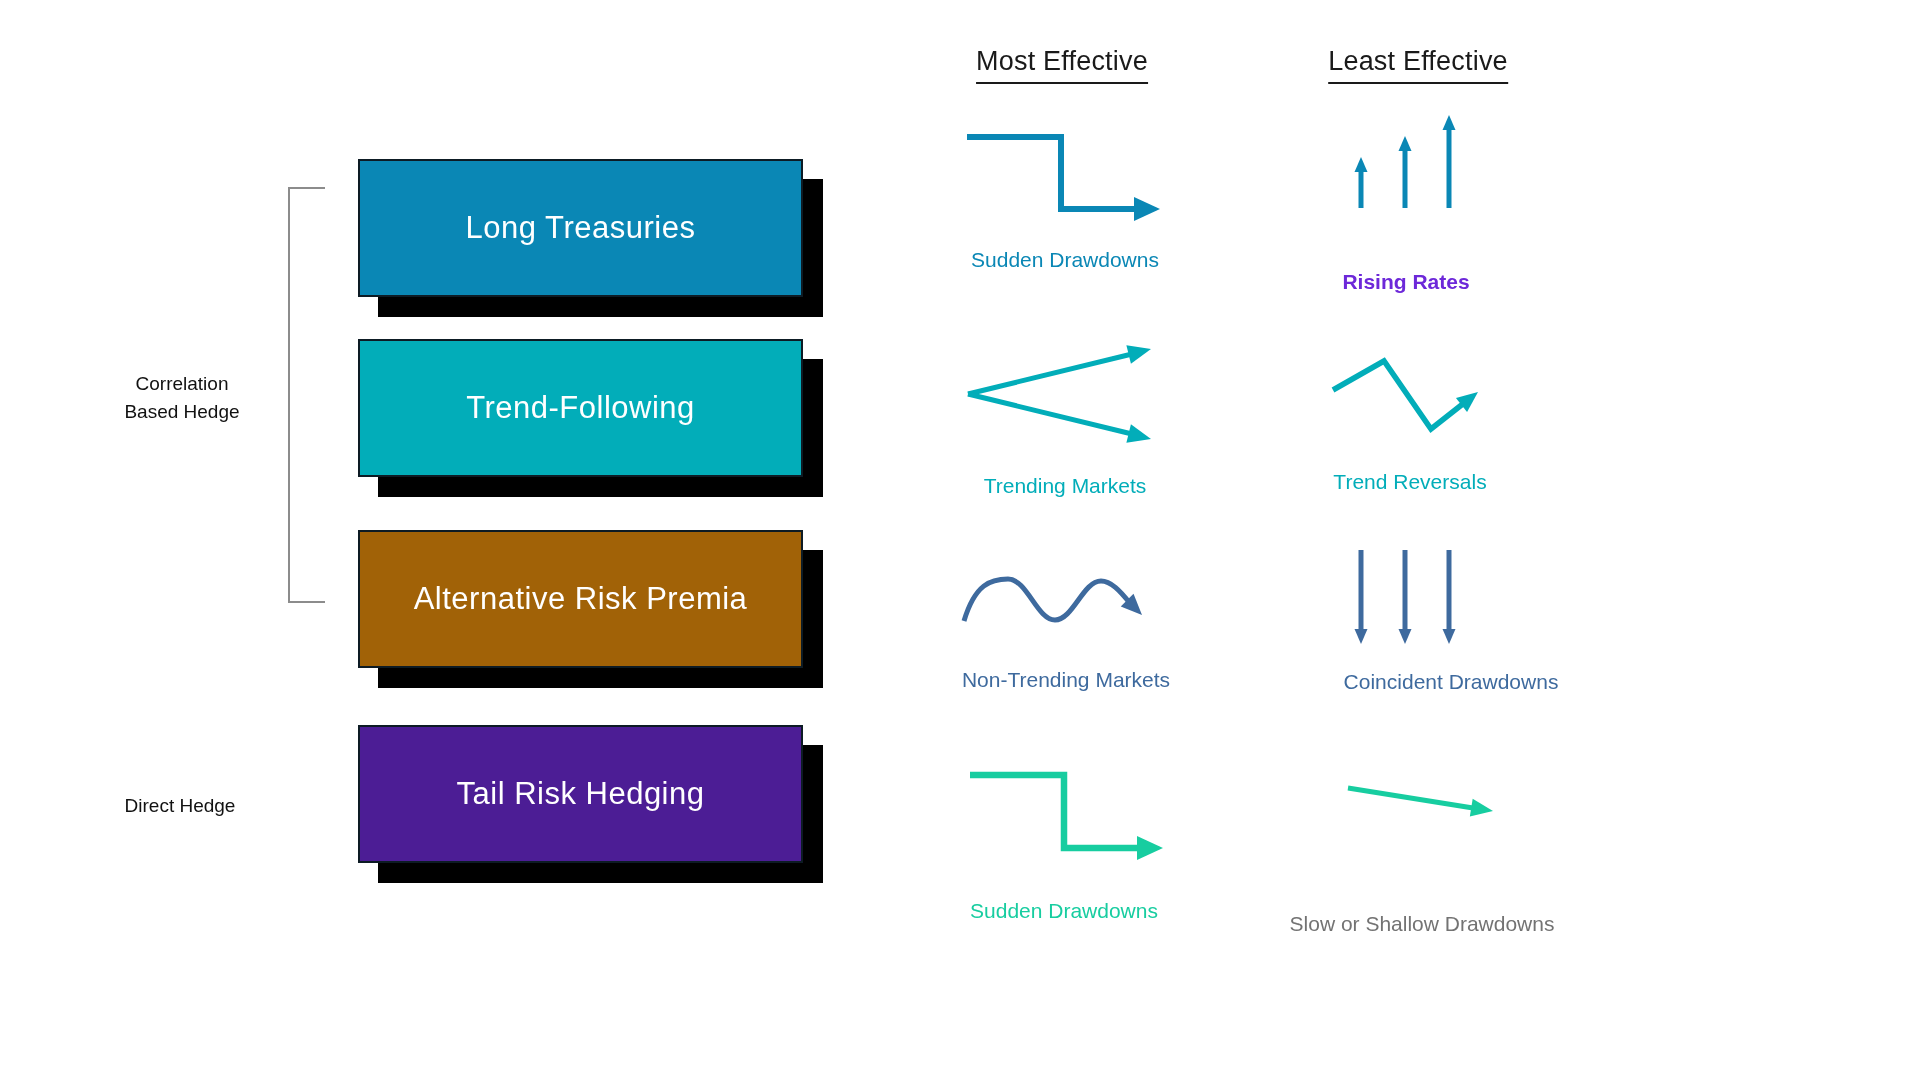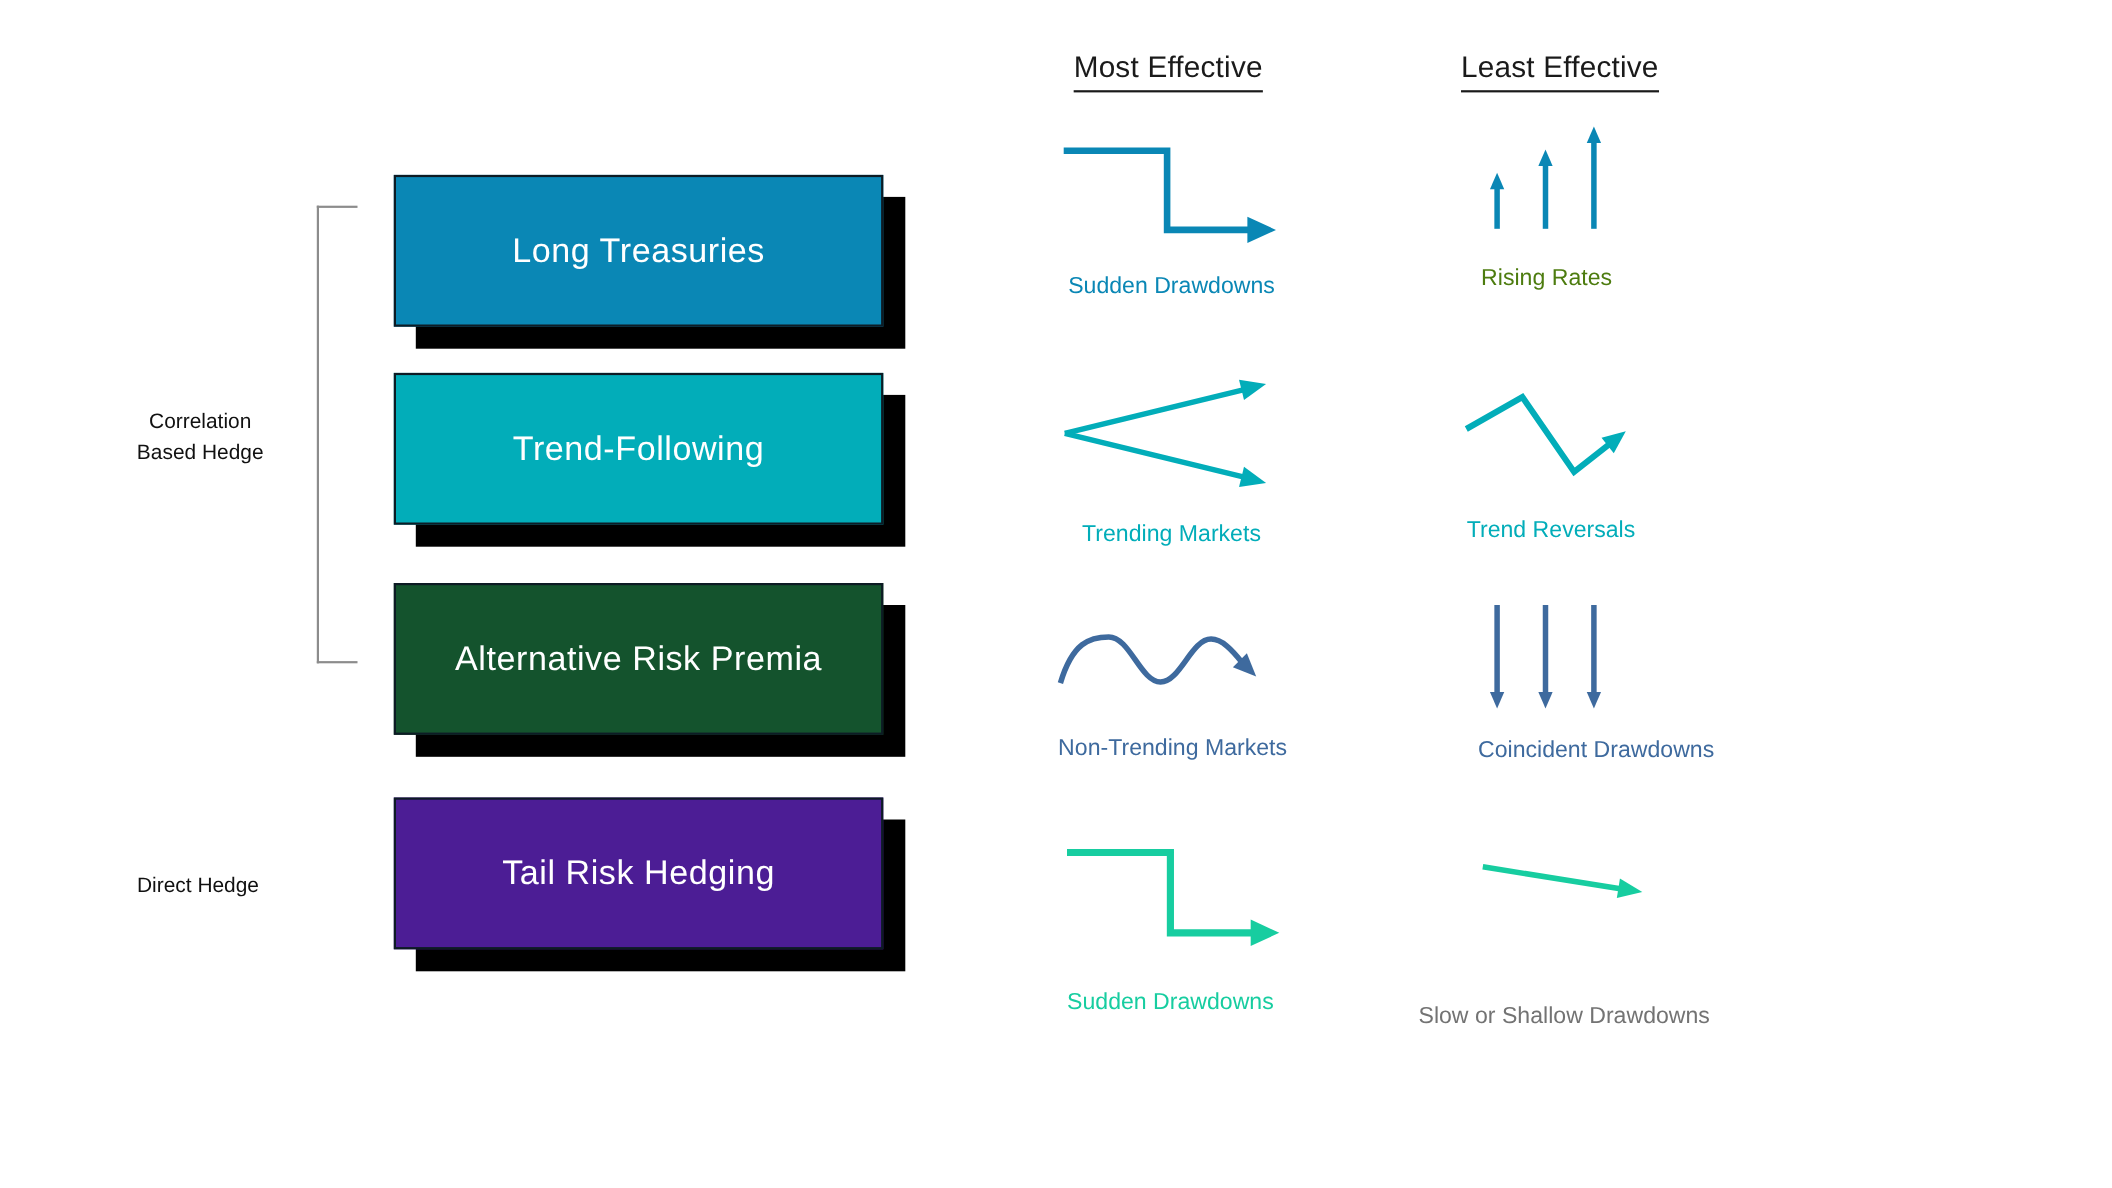--- a/index.html
+++ b/index.html
@@ -55,21 +55,21 @@
     <div>Based Hedge</div>
   </div>
   <div class="abs centerx side-label" style="left: 180px; top: 792px; color: rgb(17, 17, 17);">Direct Hedge</div>
 
   <div class="abs hedge-box" style="left: 358px; top: 117px; background-color: rgb(10, 135, 181); margin-top: 42px;">
     <span class="box-label">Long Treasuries</span>
   </div>
   <div class="abs hedge-box" style="left: 358px; top: 325px; background-color: rgb(2, 173, 185); margin-top: 14px;">
     <span class="box-label">Trend-Following</span>
   </div>
-  <div class="abs hedge-box" style="left: 358px; top: 530px; background-color: #14532d;">
+  <div class="abs hedge-box" style="left: 358px; top: 530px; background-color: #a16207;">
     <span class="box-label">Alternative Risk Premia</span>
   </div>
   <div class="abs hedge-box" style="left: 358px; top: 725px; background-color: #4c1d95;">
     <span class="box-label">Tail Risk Hedging</span>
   </div>
 
   <div class="abs icon" style="left: 964px; top: 131px; color: rgb(10, 135, 181);">
     <svg width="200" height="88" viewBox="0 0 200 88">
       <path class="s" stroke-width="6" d="M 3 6 H 97 V 78 H 172"></path>
       <polygon class="f" points="196,78 170,66 170,90"></polygon>
@@ -80,21 +80,21 @@
   <div class="abs icon" style="left: 1354px; top: 114px; color: rgb(10, 135, 181);">
     <svg width="104" height="96" viewBox="0 0 104 96">
       <line class="s" stroke-width="5" x1="7" y1="94" x2="7" y2="57"></line>
       <polygon class="f" points="7,43 0.5,58 13.5,58"></polygon>
       <line class="s" stroke-width="5" x1="51" y1="94" x2="51" y2="36"></line>
       <polygon class="f" points="51,22 44.5,37 57.5,37"></polygon>
       <line class="s" stroke-width="5" x1="95" y1="94" x2="95" y2="15"></line>
       <polygon class="f" points="95,1 88.5,16 101.5,16"></polygon>
     </svg>
   </div>
-  <div class="abs centerx icon-label" style="left: 1406px; top: 241px; color: #4d7c0f;">Rising Rates</div>
+  <div class="abs centerx icon-label" style="left: 1406px; top: 270px; color: #6d28d9; font-weight: bold;">Rising Rates</div>
 
   <div class="abs icon" style="left: 965px; top: 345px; color: rgb(2, 173, 185);">
     <svg width="190" height="96" viewBox="0 0 190 96">
       <line class="s" stroke-width="5" x1="3" y1="49" x2="167" y2="9"></line>
       <polygon class="f" points="0,0 -23,-9.5 -23,9.5" transform="translate(186,4) rotate(-13.8)"></polygon>
       <line class="s" stroke-width="5" x1="3" y1="49" x2="167" y2="89"></line>
       <polygon class="f" points="0,0 -23,-9.5 -23,9.5" transform="translate(186,94) rotate(13.8)"></polygon>
     </svg>
   </div>
   <div class="abs centerx icon-label" style="left: 1065px; top: 474px; color: rgb(2, 173, 185);">Trending Markets</div>

